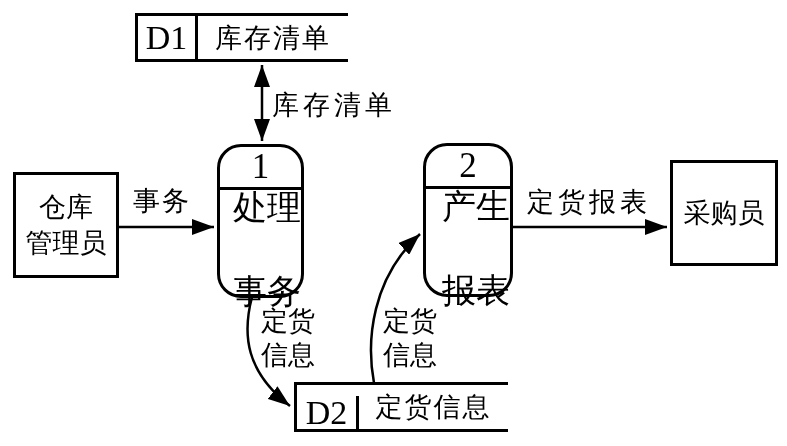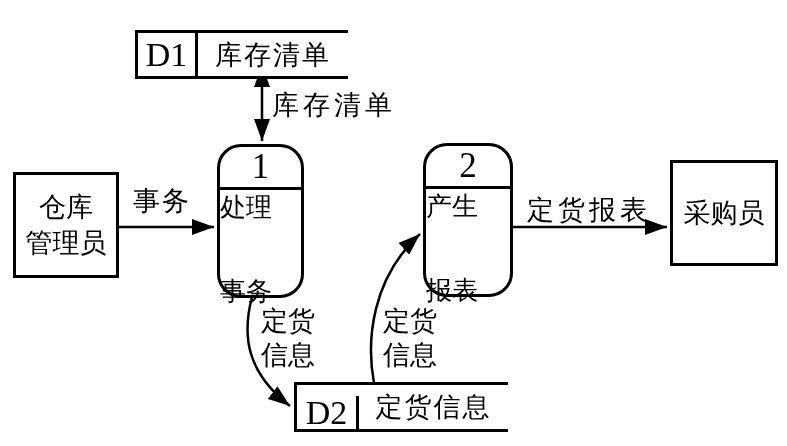--- a/index.html
+++ b/index.html
@@ -52,24 +52,24 @@
     border-bottom: 3px solid #000;
     display: flex;
     align-items: center;
     justify-content: center;
     font-size: 35px;
   }
   .process-body {
     flex: 1;
     display: flex;
     flex-direction: column;
-    align-items: flex-start;
+    align-items: flex-end;
     justify-content: center;
     text-align: center;
-    font-size: 26px;
+    font-size: 34px;
     line-height: 36px;
     gap: 48px;
   }
 
   
   .datastore {
     position: absolute;
     box-sizing: border-box;
     border: 3px solid #000;
     border-right: none;
@@ -119,21 +119,21 @@
         <path d="M0,0 L22,8 L0,16 Z" fill="#000"></path>
       </marker>
     </defs>
     <line x1="262" y1="65" x2="262" y2="141" stroke="#000" stroke-width="2.5" marker-start="url(#ah)" marker-end="url(#ah)"></line>
     <line x1="119" y1="227" x2="214" y2="227" stroke="#000" stroke-width="2.5" marker-end="url(#ah)"></line>
     <line x1="513" y1="227" x2="667" y2="227" stroke="#000" stroke-width="2.5" marker-end="url(#ah)"></line>
     <path d="M252,297 C242,335 246,372 290,406" fill="none" stroke="#000" stroke-width="2.5" marker-end="url(#ah)"></path>
     <path d="M374,383 C366,340 372,278 420,234" fill="none" stroke="#000" stroke-width="2.5" marker-end="url(#ah)"></path>
   </svg>
 
-  <div class="datastore" style="left:135px; top:30px; width:213px; height:49px;">
+  <div class="datastore" style="left:135px; top:13px; width:213px; height:49px;">
     <div class="datastore-id" style="width:60px;">D1</div>
     <div class="datastore-name">库存清单</div>
   </div>
 
   <div class="datastore" style="left:294px; top:382px; width:214px; height:50px;">
     <div class="datastore-id" style="width:62px;margin-top:11px;">D2</div>
     <div class="datastore-name">定货信息</div>
   </div>
 
   <div class="entity" style="left:13px; top:172px; width:106px; height:106px;">
@@ -162,21 +162,21 @@
   </div>
 
   <div class="flow-label one-line spaced" style="left:272px; top:87px;">
     <span>库存清单</span>
   </div>
 
   <div class="flow-label one-line" style="left:133px; top:183px; letter-spacing:2px;">
     <span>事务</span>
   </div>
 
-  <div class="flow-label one-line spaced" style="left:527px; top:192px;">
+  <div class="flow-label one-line spaced" style="left:527px; top:184px;">
     <span>定货报表</span>
   </div>
 
   <div class="flow-label two-line" style="left:261px; top:304px; width:64px;">
     <span>定货</span>
     <span>信息</span>
   </div>
 
   <div class="flow-label two-line" style="left:383px; top:304px; width:64px;">
     <span>定货</span>

